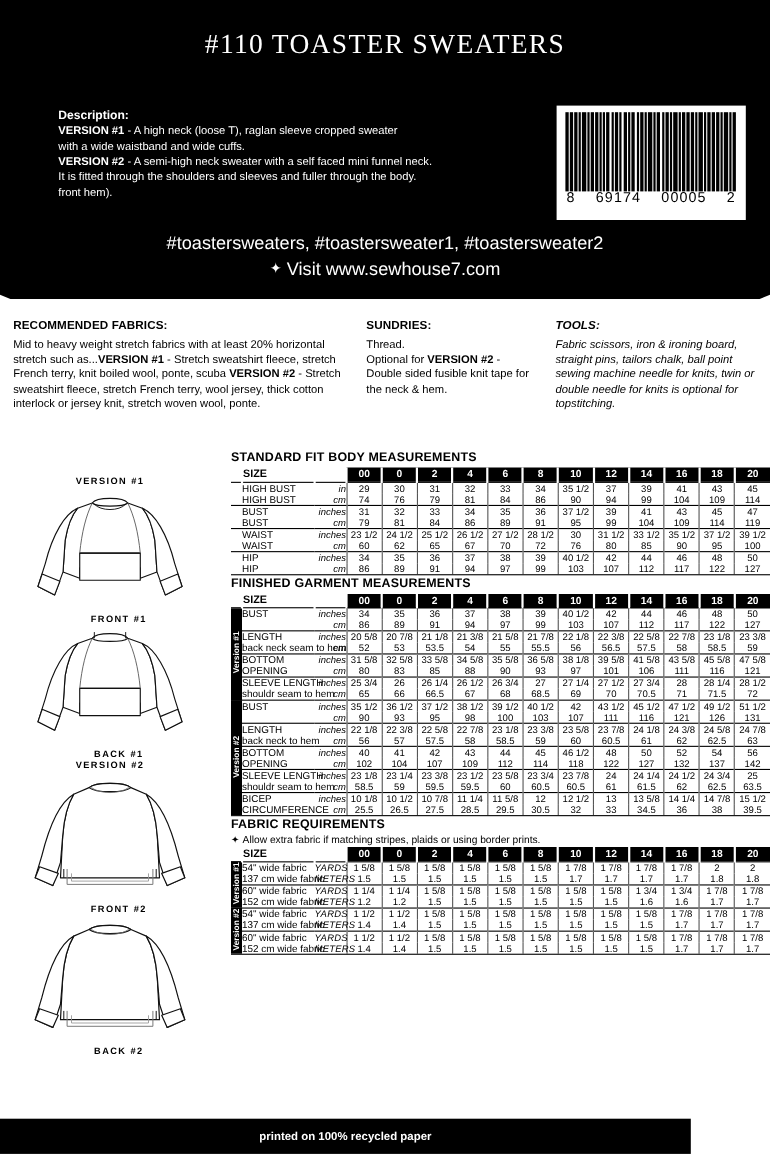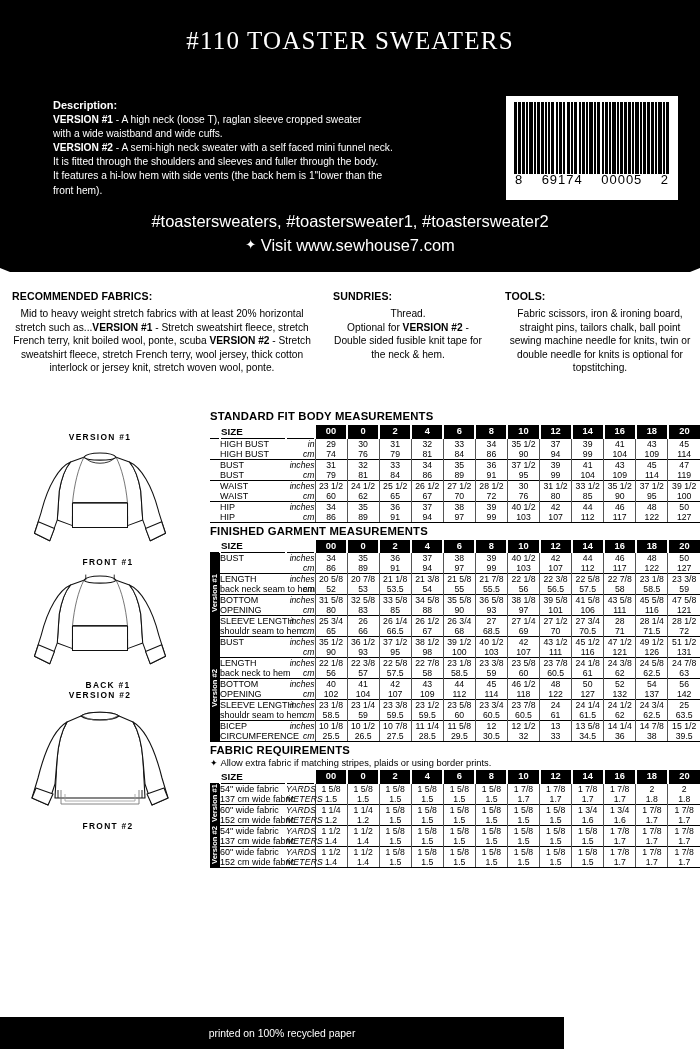--- a/index.html
+++ b/index.html
@@ -57,25 +57,25 @@
     position:absolute; left:0; top:236px; width:700px; text-align:center;
     font-size:16.5px;
   }
   .visit .star{ font-size:13px; vertical-align:2px; }
 
   
   .info{
     position:absolute; top:290px; left:0; width:692px; height:120px;
   }
   .col-head{ font-weight:bold; font-size:10.6px; letter-spacing:.1px; }
-  .col-body{ font-size:10.2px; line-height:13.6px; margin-top:5px;text-align:center; }
+  .col-body{ font-size:10.2px; line-height:13.6px; margin-top:5px; }
   .col-body b{ font-weight:bold; }
   .col-fab{ position:absolute; left:12px; top:0; width:300px; }
   .col-sun{ position:absolute; left:333px; top:0; width:150px; }
-  .col-tool{ position:absolute; left:505px; top:0; width:190px; }
+  .col-tool{ position:absolute; left:505px; top:0; width:190px;font-style:italic; }
 
   
   .flats{ position:absolute; left:0; top:432px; width:200px; }
   .flat-group{ text-align:center; }
   .flat-version{
     font-size:8.4px; font-weight:bold; letter-spacing:1.3px; margin-bottom:2px;
   }
   .flat-caption{
     font-size:8.4px; font-weight:bold; letter-spacing:1.3px; margin-top:1px;padding-left:16px;
   }
@@ -111,38 +111,37 @@
   td.val{ text-align:center; border-left:1px solid #555; font-size:8.7px; }
   tr.thin td{ height:10px; line-height:10px; }
   tr.grp-top td{ border-top:1px solid #000; }
   .tbl-wrap{ margin-bottom:2px; }
   .endline{ border-bottom:1px solid #000; width:490px; }
 
   .units-small{ font-size:6.6px; letter-spacing:.2px; }
 
   
   .footer{
-    position:absolute; left:0; bottom:0; width:564px; height:32px;
+    position:absolute; left:0; bottom:0; width:628px; height:32px;
     background:#000; color:#fff; font-size:10.4px;
-    display:flex; align-items:center; justify-content:center;
+    display:flex; align-items:center; justify-content:center;font-weight:bold;
   }
 </style>
 </head>
 <body>
 
 <div class="top-panel">
   <div class="pattern-title">#110 TOASTER SWEATERS</div>
 
   <div class="desc-block">
     <span class="hd">Description:</span>
     <span class="desc-line"><b>VERSION #1</b> - A high neck (loose T), raglan sleeve cropped sweater</span>
     <span class="desc-line">with a wide waistband and wide cuffs.</span>
     <span class="desc-line"><b>VERSION #2</b> - A semi-high neck sweater with a self faced mini funnel neck.</span>
     <span class="desc-line">It is fitted through the shoulders and sleeves and fuller through the body.</span>
-    <span class="desc-line">It features a hi-low hem with side vents (the back hem is 1"lower than the</span>
     <span class="desc-line">front hem).</span>
   </div>
 
   <div class="barcode-box">
     <div class="bc-bars">
         <i style="width: 5.1px; background: rgb(0, 0, 0);"></i>
         <i style="width: 1.7px; background: transparent;"></i>
         <i style="width: 3.4px; background: rgb(0, 0, 0);"></i>
         <i style="width: 1.7px; background: transparent;"></i>
         <i style="width: 5.1px; background: rgb(0, 0, 0);"></i>
@@ -304,20 +303,38 @@
           <path d="M11 86 L28 92 L23 103 L7 96 Z"></path>
           <path d="M139 86 L122 92 L127 103 L143 96 Z"></path>
           <path d="M36 88 L36 102 L114 102 L114 88" fill="none" stroke-width="0.9" stroke="#777"></path>
           <path d="M40 92 L40 99 L110 99 L110 92" fill="none" stroke-width="0.8" stroke="#999"></path>
           <path d="M33 88 L33 96" stroke-width="0.9"></path>
           <path d="M117 88 L117 96" stroke-width="0.9"></path>
         </g>
       </svg>
       <div class="flat-caption">FRONT #2</div>
     </div>
+    <div class="flat-group">
+      <svg width="150" height="118" viewBox="0 0 150 118" class="flat-svg">
+        <g fill="#fff" stroke="#111" stroke-width="1.1" stroke-linejoin="round">
+          <path d="M56 14 C62 9,88 9,94 14 L108 20 C114 30,117 44,118 58 L120 96 L30 96 L32 58 C33 44,36 30,42 20 Z"></path>
+          <path d="M56 14 C62 9,88 9,94 14 C88 19,62 19,56 14 Z"></path>
+          <path d="M58 14 C66 20,84 20,92 14" fill="none" stroke-width="0.8" stroke="#666"></path>
+          <path d="M42 20 C30 27,20 48,13 76 L7 96 L23 103 L30 82 L32 58 C33 44,36 30,42 20 Z"></path>
+          <path d="M108 20 C120 27,130 48,137 76 L143 96 L127 103 L120 82 L118 58 C117 44,114 30,108 20 Z"></path>
+          <path d="M11 86 L28 92 L23 103 L7 96 Z"></path>
+          <path d="M139 86 L122 92 L127 103 L143 96 Z"></path>
+          <path d="M36 88 L36 102 L114 102 L114 88" fill="none" stroke-width="0.9" stroke="#777"></path>
+          <path d="M40 92 L40 99 L110 99 L110 92" fill="none" stroke-width="0.8" stroke="#999"></path>
+          <path d="M33 88 L33 96" stroke-width="0.9"></path>
+          <path d="M117 88 L117 96" stroke-width="0.9"></path>
+        </g>
+      </svg>
+      <div class="flat-caption">BACK #2</div>
+    </div>
   </div>
 
 <div class="tablezone">
     <div class="tbl-wrap">
       <div class="tbl-title">STANDARD FIT BODY MEASUREMENTS</div>
       <table class="meas">
         <tbody>
           <tr class="hdr-row">
             <th class="lbl" style="width: 10px;"></th>
             <th class="lbl" style="width: 66px;">SIZE</th>

